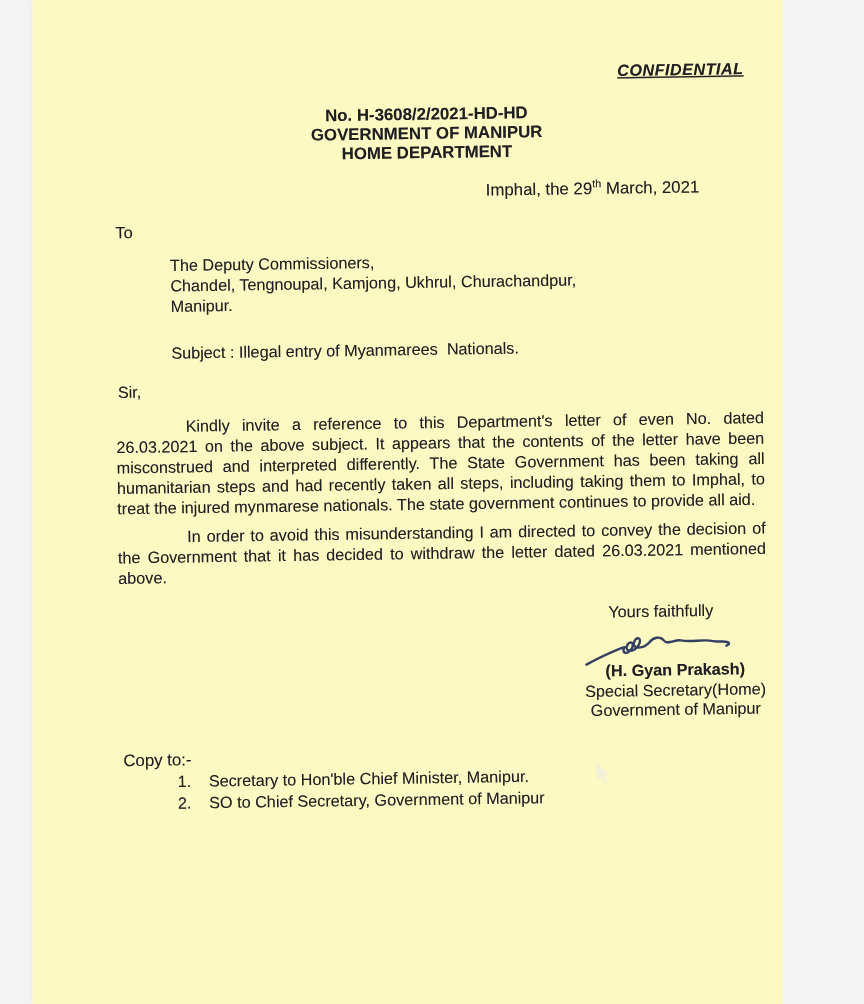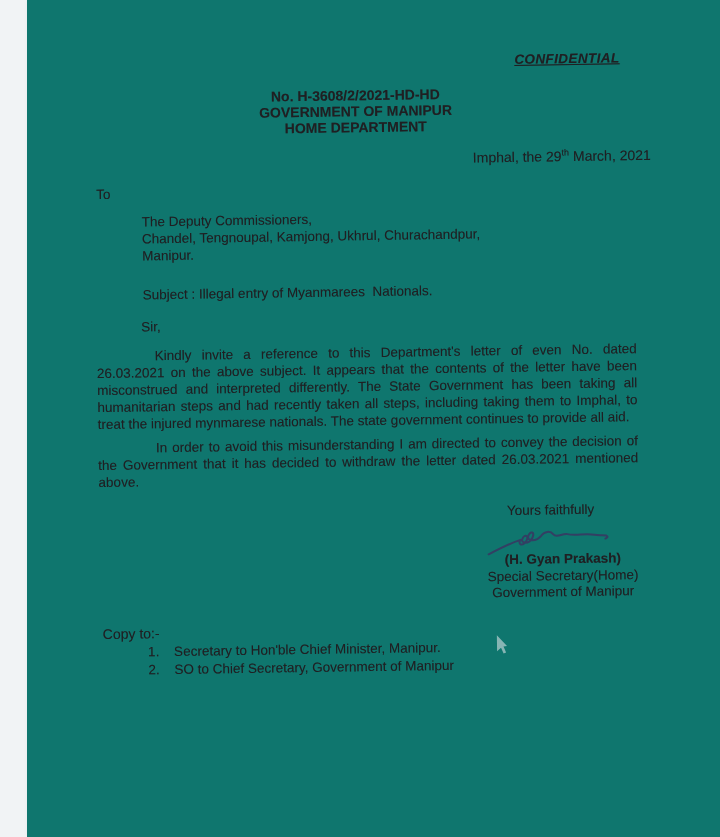--- a/index.html
+++ b/index.html
@@ -3,22 +3,22 @@
 <meta charset="utf-8">
 <style>
   html,body{margin:0;padding:0;}
   body{
     width:720px;height:837px;position:relative;overflow:hidden;
     background:#f1f3f5;
     font-family:"Liberation Sans", sans-serif;
     color:#1d1d1f;
   }
   .page{
-    position:absolute;left:27px;top:0;width:693px;height:837px;
-    background:#0f766e;
+    position:absolute;left:27px;top:0;width:625px;height:837px;
+    background:#fef9c3;
     box-shadow:0 0 4px rgba(0,0,0,0.04);
   }
   .letter{
     position:absolute;inset:0;
     transform:rotate(-0.85deg);
     transform-origin:50% 45%;
     color:#1f1f22;
     text-shadow:0 0 .5px rgba(40,40,45,.45);
   }
   .abs{position:absolute;}
@@ -32,21 +32,21 @@
     left:0;top:87px;width:665px;text-align:center;
     font-weight:bold;font-size:14px;line-height:16px;
   }
   .dateline{
     right:66px;top:151px;font-size:14px;
   }
   .dateline sup{font-size:9px;vertical-align:super;line-height:0;}
   .to-label{left:72px;top:183px;font-size:13.5px;}
   .recipients{left:117px;top:210px;font-size:13.5px;line-height:17px;}
   .subject{left:117px;top:284px;font-size:13.5px;white-space:pre-wrap;}
-  .salutation{left:72px;top:316px;font-size:13.5px;margin-left:43px;}
+  .salutation{left:72px;top:316px;font-size:13.5px;}
   .para{
     left:70px;width:540px;font-size:13.5px;line-height:17px;
     text-align:justify;text-indent:58px;
   }
   .para1{top:344px;}
   .para2{top:436px;}
   .closing{left:478px;top:505px;font-size:13.5px;}
   .signature{left:455px;top:528px;width:130px;height:32px;}
   .sign-block{
     left:448px;top:554px;width:170px;text-align:center;

